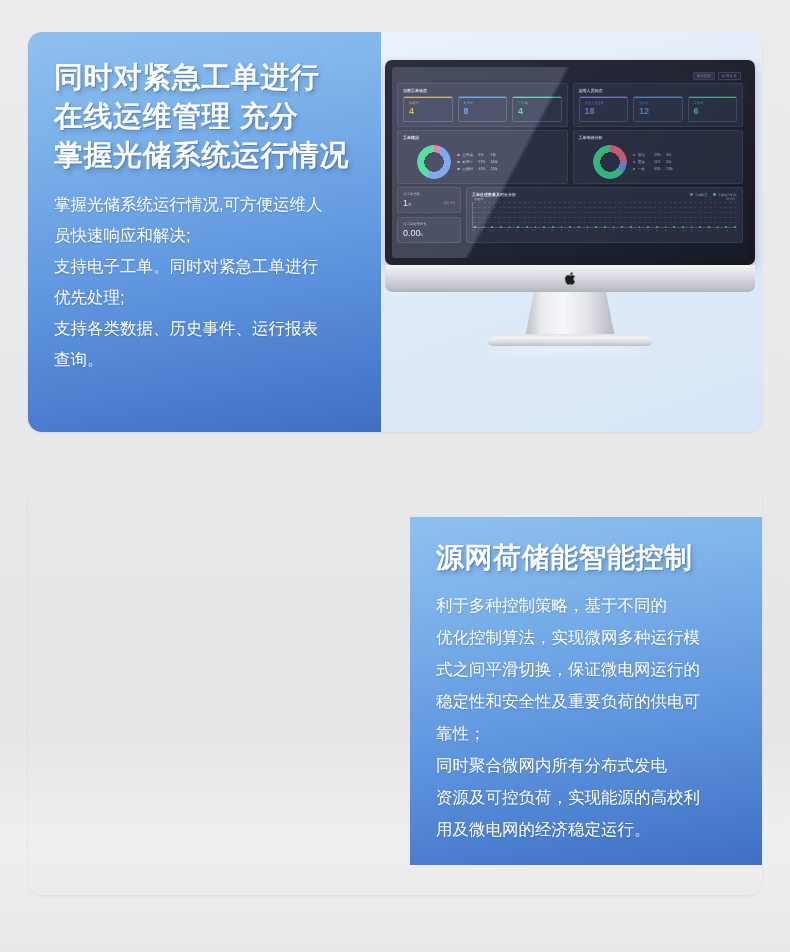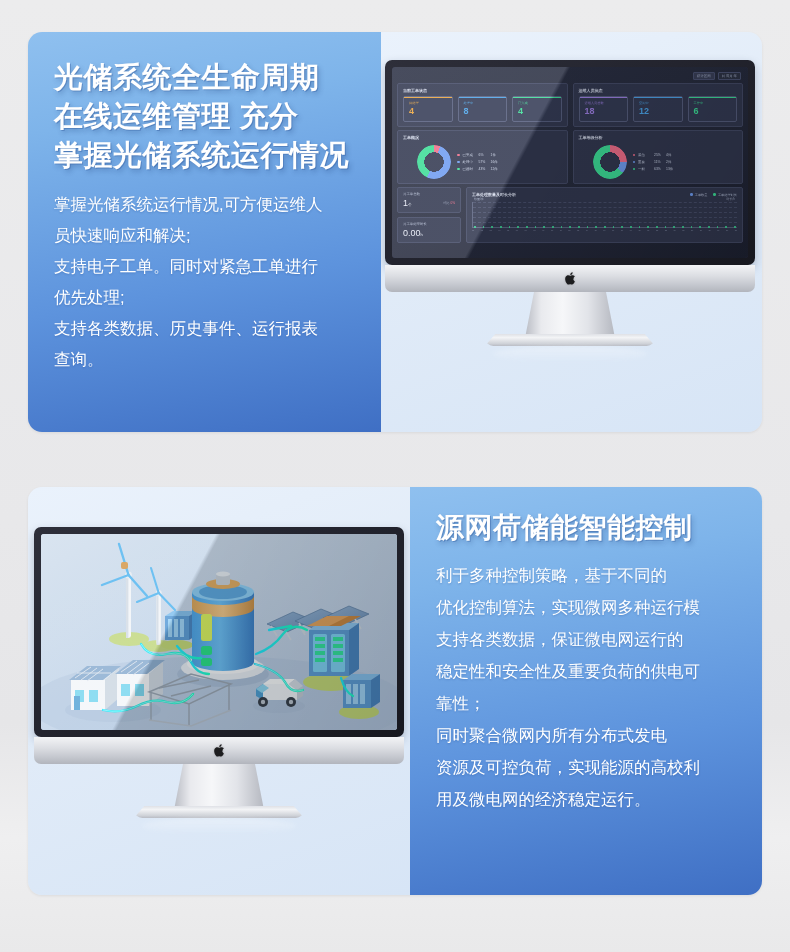--- a/index.html
+++ b/index.html
@@ -168,21 +168,21 @@
   .scene { position:absolute; inset:0; background: linear-gradient(165deg,#cfdcec 0%, #c3d4e8 45%, #b9cbe2 100%); }
 </style>
 </head>
 <body>
 
 <div class="page">
 
   <div class="panel" style="left:28px; top:32px; width:734px; height:400px;">
 
     <div class="panel-text" style="width:353px;">
-      <div class="heading">光储系统全生命周期
+      <div class="heading">同时对紧急工单进行
 在线运维管理  充分
 掌握光储系统运行情况</div>
       <div class="body-text" style="margin-top:14px;">掌握光储系统运行情况,可方便运维人
 员快速响应和解决;
 支持电子工单。同时对紧急工单进行
 优先处理;
 支持各类数据、历史事件、运行报表
 查询。</div>
     </div>
 
@@ -424,21 +424,21 @@
           </span>
         </div>
 
         <div class="neck" style="left:140px; top:232px; width:90px; height:46px; clip-path: polygon(10% 0, 90% 0, 100% 100%, 0 100%);"></div>
         <div class="foot" style="left:100px; top:274px; width:170px; height:12px; clip-path: polygon(6% 0, 94% 0, 100% 100%, 0 100%);"></div>
         <div class="reflect" style="left:108px; top:286px; width:154px; height:16px; border-radius:50%;"></div>
       </div>
     </div>
   </div>
 
-  <div class="panel" style="left:28px; top:487px; width:734px; height:408px;">
+  <div class="panel" style="left:28px; top:487px; width:734px; height:408px;align-items:center;">
 
     <div class="panel-img" style="flex:0 0 382px;">
 
       <div class="imac" style="left:6px; top:40px; width:370px; height:345px;">
 
         <div class="bezel" style="left:0; top:0; width:370px; height:210px;">
           <div class="screen">
 
             <div class="scene">
               <svg viewBox="0 0 356 196" width="100%" height="100%" preserveAspectRatio="xMidYMid slice">
@@ -658,21 +658,21 @@
         <div class="neck" style="left:140px; top:237px; width:90px; height:46px; clip-path: polygon(10% 0, 90% 0, 100% 100%, 0 100%);"></div>
         <div class="foot" style="left:100px; top:279px; width:170px; height:12px; clip-path: polygon(6% 0, 94% 0, 100% 100%, 0 100%);"></div>
         <div class="reflect" style="left:108px; top:291px; width:154px; height:16px; border-radius:50%;"></div>
       </div>
     </div>
 
     <div class="panel-text" style="width:352px; padding-top:22px;">
       <div class="heading right" style="font-size:28px; line-height:38px;">源网荷储能智能控制</div>
       <div class="body-text" style="margin-top:12px; line-height:32px;">    利于多种控制策略，基于不同的
 优化控制算法，实现微网多种运行模
-支持各类数据，保证微电网运行的
+式之间平滑切换，保证微电网运行的
 稳定性和安全性及重要负荷的供电可
 靠性；
     同时聚合微网内所有分布式发电
 资源及可控负荷，实现能源的高校利
 用及微电网的经济稳定运行。</div>
     </div>
   </div>
 
 </div>
 

